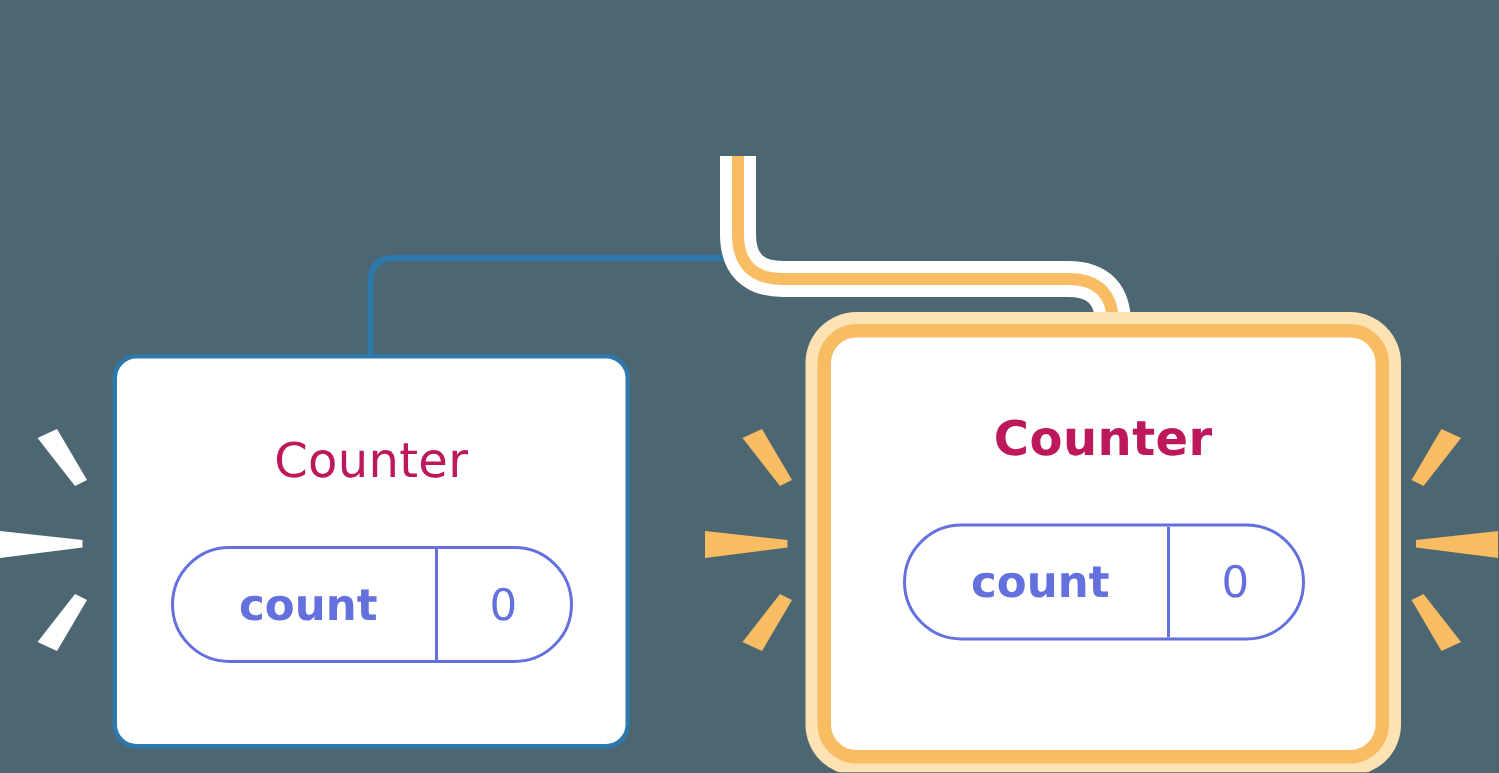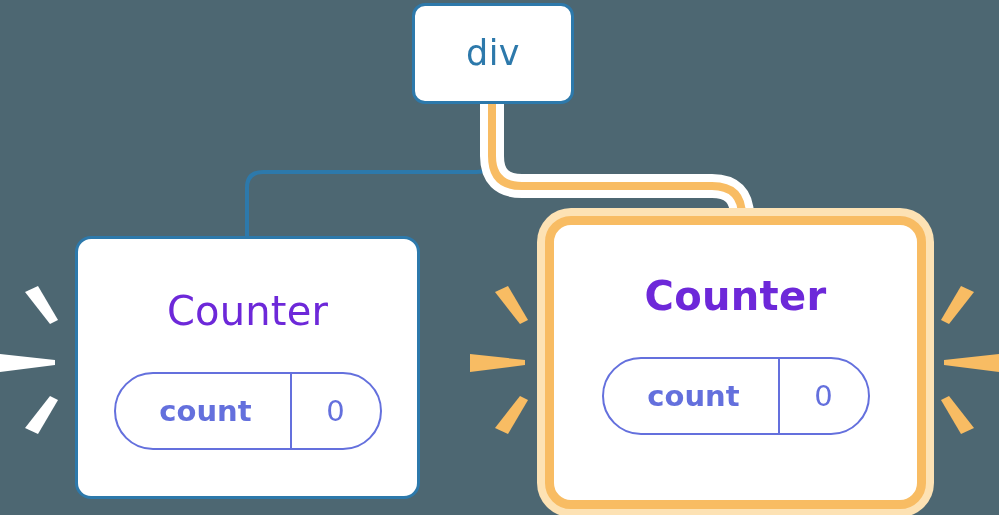--- a/index.html
+++ b/index.html
@@ -72,22 +72,22 @@
     top: 216px;
     width: 381px;
     height: 293px;
     border: 9px solid #f8bc63;
     border-radius: 26px;
     box-shadow: 0 0 0 8px #fde2b4;
     z-index: 6;
   }
 
   .node-title {
-    color: #6d28d9;
-    font-size: 40px;
+    color: #be185d;
+    font-size: 32px;
     font-weight: 400;
     letter-spacing: 0.2px;
   }
   .node-counter .node-title { margin-top: 49px; }
   .node-counter-hl .node-title {
     margin-top: 48px;
     font-weight: 700;
     letter-spacing: 0.3px;
   }
 
@@ -167,23 +167,20 @@
   </div>
 
   <div class="sparkle-group" style="left:935px; top:280px;">
     <svg width="64" height="160" viewBox="0 0 64 160" xmlns="http://www.w3.org/2000/svg">
       <polygon points="39,12 26,6 6,40 14,44" fill="#f8bc63"></polygon>
       <polygon points="64,74 64,92 9,85 9,80" fill="#f8bc63"></polygon>
       <polygon points="39,148 26,154 6,120 14,116" fill="#f8bc63"></polygon>
     </svg>
   </div>
 
-  <div class="node node-div">
-    <span class="node-title">div</span>
-  </div>
 
   <div class="node node-counter">
     <span class="node-title">Counter</span>
     <div class="state-pill">
       <span class="pill-key">count</span>
       <span class="pill-val">0</span>
     </div>
   </div>
 
   <div class="node node-counter-hl">

